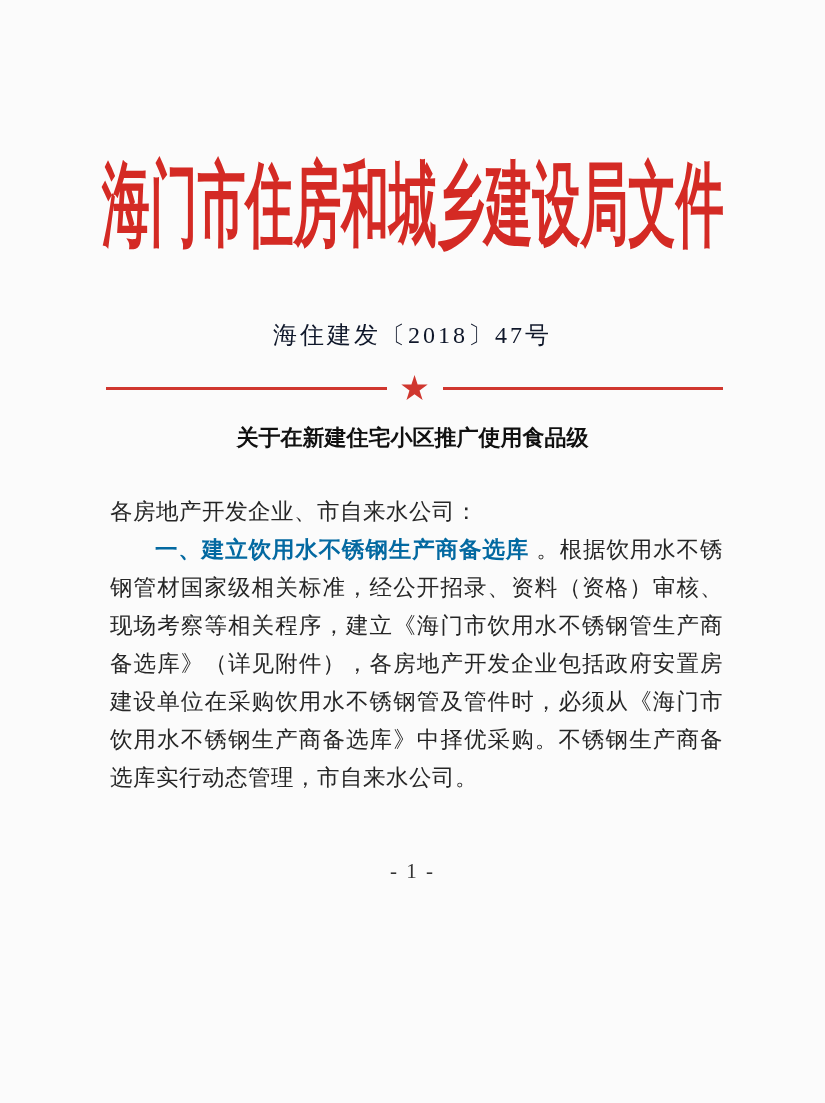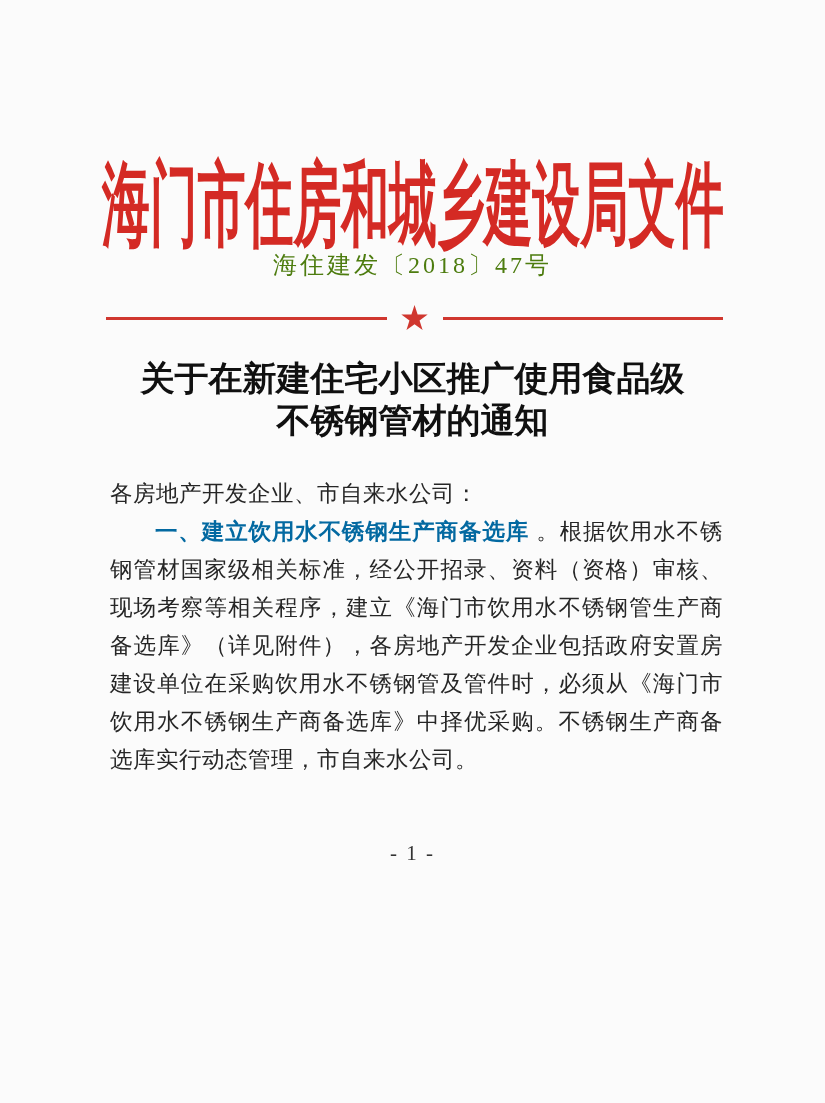--- a/index.html
+++ b/index.html
@@ -29,25 +29,26 @@
     font-size: 92px;
     line-height: 1;
     color: #d42a24;
     white-space: nowrap;
     transform: scaleX(0.52);
     transform-origin: 50% 50%;
     letter-spacing: 0;
   }
   
   .doc-number {
+    margin-top: 70px;
     text-align: center;
     font-size: 24px;
     line-height: 1.3;
     letter-spacing: 3px;
-    color: #4d7c0f;
+    color: #0f172a;
     font-family: "Liberation Serif", serif;
   }
   
   .divider {
     margin: 22px 102px 0 106px;
     display: flex;
     align-items: center;
     height: 30px;
   }
   .divider .line {
@@ -56,25 +57,25 @@
     background: #d0372f;
   }
   .divider .star {
     color: #d0372f;
     font-size: 30px;
     line-height: 30px;
     margin: 0 13px;
   }
   
   .doc-title {
-    margin-top: 24px;
+    margin-top: 14px;
     text-align: center;
     font-family: "Liberation Sans", sans-serif;
     font-weight: bold;
-    font-size: 34px;
+    font-size: 22px;
     line-height: 42px;
     color: #101010;
   }
   
   .body-block {
     margin: 34px 102px 0 110px;
     font-size: 22.5px;
     line-height: 38px;
     text-align: justify;
     text-justify: inter-ideograph;
@@ -109,21 +110,20 @@
   <div class="doc-number">海住建发〔2018〕47号</div>
 
   <div class="divider">
     <div class="line"></div>
     <div class="star">★</div>
     <div class="line"></div>
   </div>
 
   <div class="doc-title">
     <div>关于在新建住宅小区推广使用食品级</div>
-    <div>不锈钢管材的通知</div>
   </div>
 
   <div class="body-block">
     <p>各房地产开发企业、市自来水公司：</p>
     <p class="para-indent"><span class="bold-run">一、建立饮用水不锈钢生产商备选库 </span><span>。根据饮用水不锈钢管材国家级相关标准，经公开招录、资料（资格）审核、现场考察等相关程序，建立《海门市饮用水不锈钢管生产商备选库》（详见附件），各房地产开发企业包括政府安置房建设单位在采购饮用水不锈钢管及管件时，必须从《海门市饮用水不锈钢生产商备选库》中择优采购。不锈钢生产商备选库实行动态管理，市自来水公司。</span></p>
   </div>
 
   <div class="page-number">- 1 -</div>
 
 </div>

